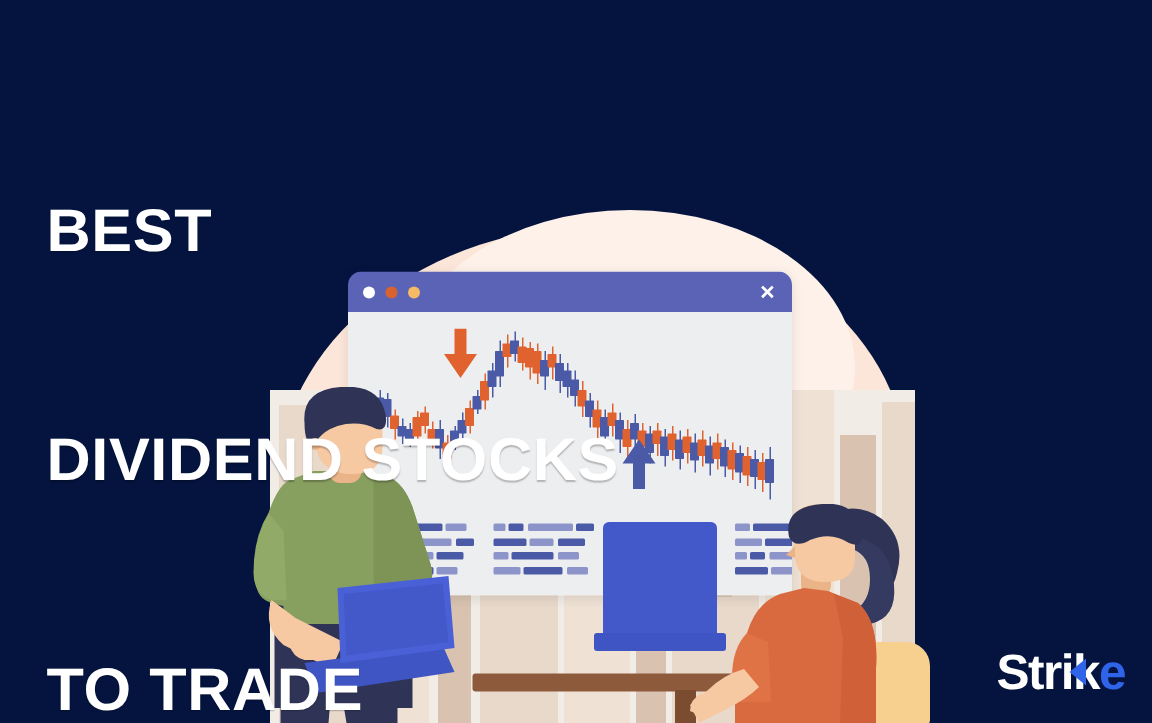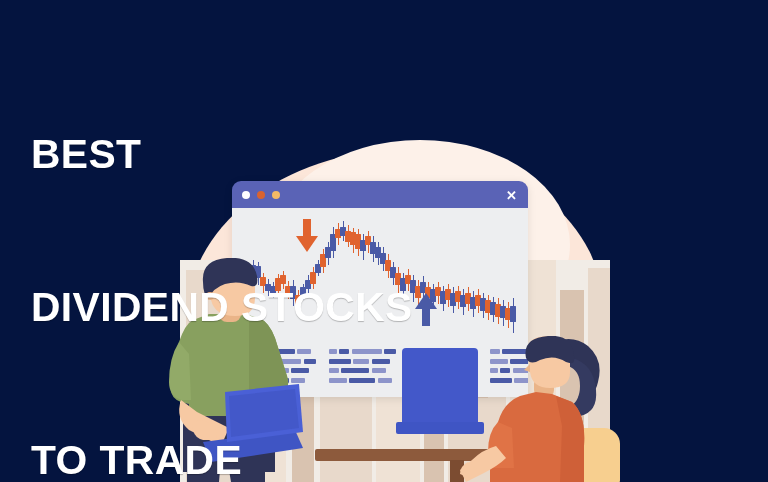--- a/index.html
+++ b/index.html
@@ -648,14 +648,20 @@
 
   <div id="gutter-l"></div>
   <div id="gutter-r"></div>
 
   <div id="headline">
     <span class="l">BEST</span>
     <span class="l">DIVIDEND STOCKS</span>
     <span class="l">TO TRADE</span>
   </div>
 
+  <div id="logo">
+    <div id="logo-text">
+      <span>Stri</span><span>k</span><span id="logo-e">e</span>
+      <span id="logo-chev"></span>
+    </div>
+  </div>
 
 </div>
 
 </body></html>

